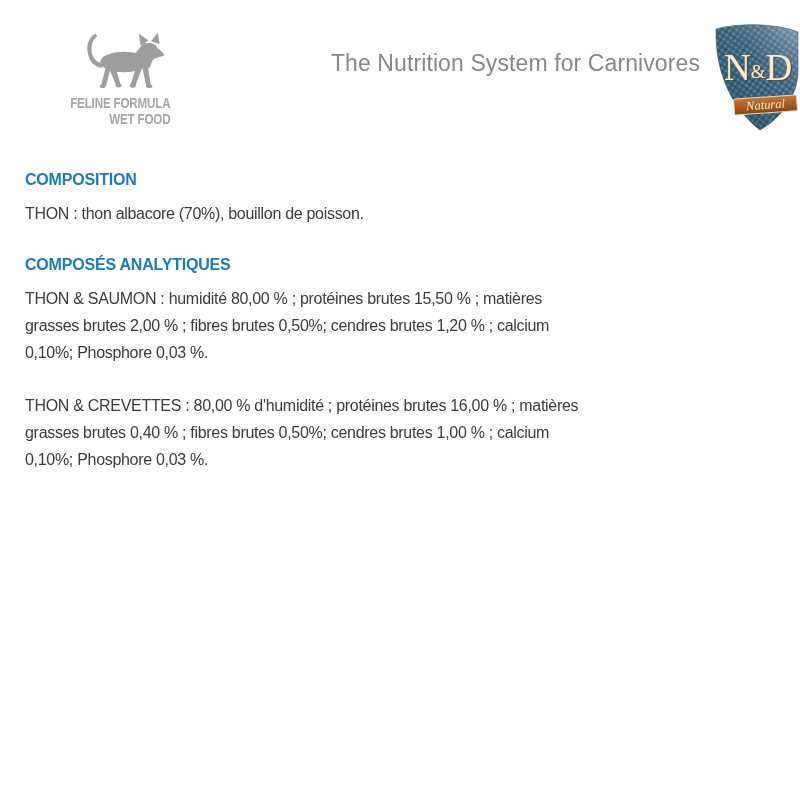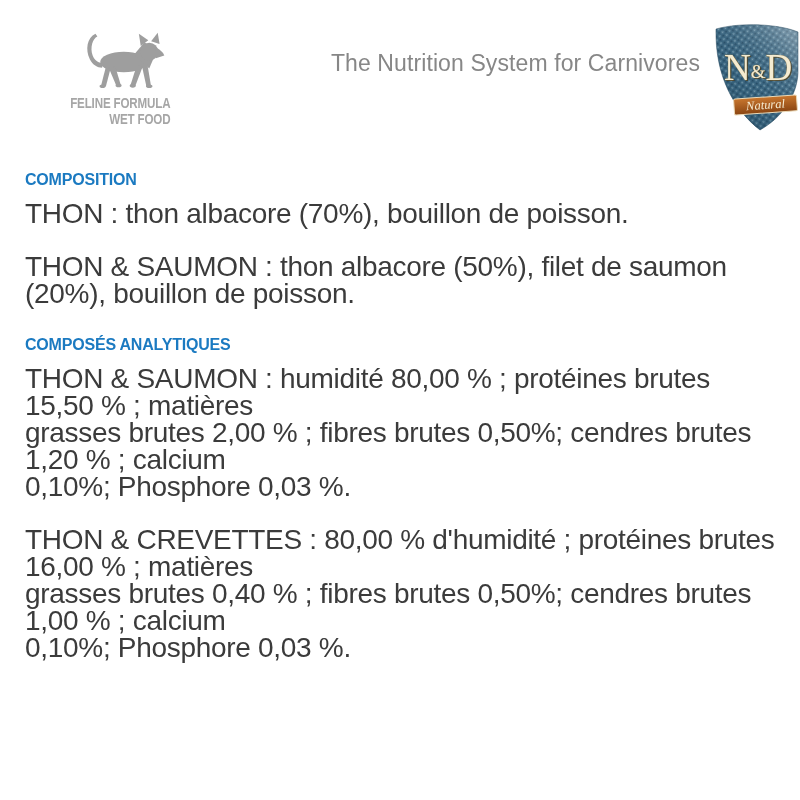--- a/index.html
+++ b/index.html
@@ -34,21 +34,21 @@
   .content {
     position: absolute; left: 25px; top: 168px; width: 753px;
     color: #3b3b3b;
   }
   .content h2 {
     font-size: 16px; line-height: 24px; font-weight: bold;
     color: #1b7ac1; letter-spacing: -0.2px;
     margin: 0 0 8px 0;
   }
   .content p {
-    font-size: 28px; line-height: 27px; letter-spacing: -0.3px;
+    font-size: 16px; line-height: 27px; letter-spacing: -0.3px;
     margin: 0 0 26px 0;
     white-space: pre-line;
   }
   .section-analytiques { margin-top: 15px; }
 </style>
 </head>
 <body>
 
 <div class="page">
 
@@ -115,21 +115,20 @@
         </g>
       </svg>
     </div>
   </div>
 
   <div class="content">
 
     <div class="section-composition">
       <h2>COMPOSITION</h2>
       <p>THON : thon albacore (70%), bouillon de poisson.</p>
-      <p>THON &amp; SAUMON : thon albacore (50%), filet de saumon (20%), bouillon de poisson.</p>
     </div>
 
     <div class="section-analytiques">
       <h2>COMPOSÉS ANALYTIQUES</h2>
       <p>THON &amp; SAUMON : humidité 80,00 % ; protéines brutes 15,50 % ; matières
 grasses brutes 2,00 % ; fibres brutes 0,50%; cendres brutes 1,20 % ; calcium
 0,10%; Phosphore 0,03 %.</p>
       <p>THON &amp; CREVETTES : 80,00 % d'humidité ; protéines brutes 16,00 % ; matières
 grasses brutes 0,40 % ; fibres brutes 0,50%; cendres brutes 1,00 % ; calcium
 0,10%; Phosphore 0,03 %.</p>

